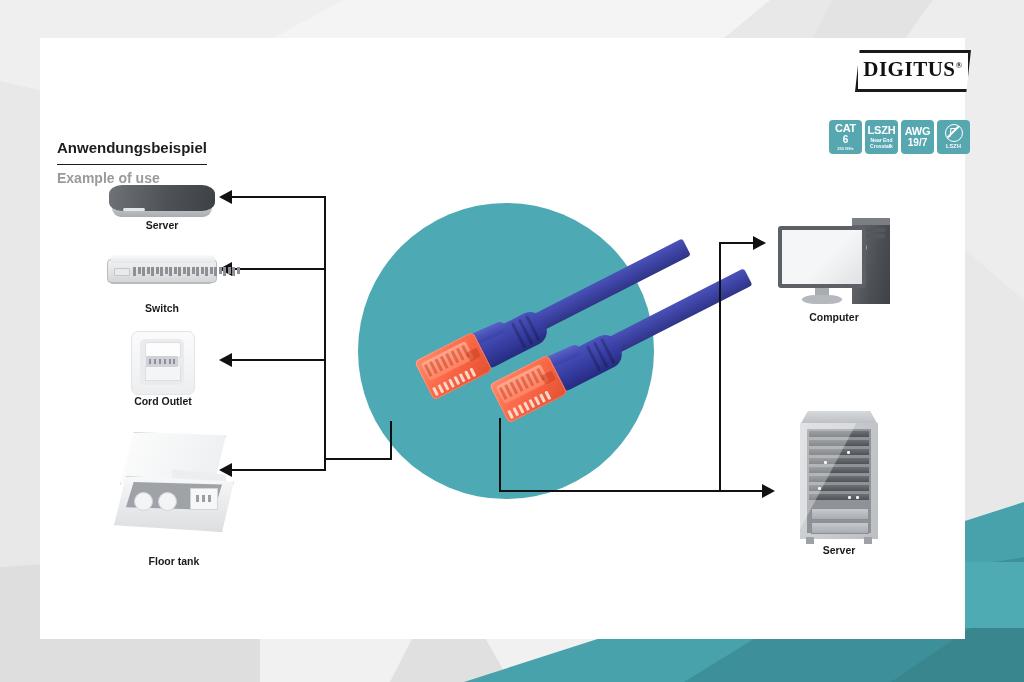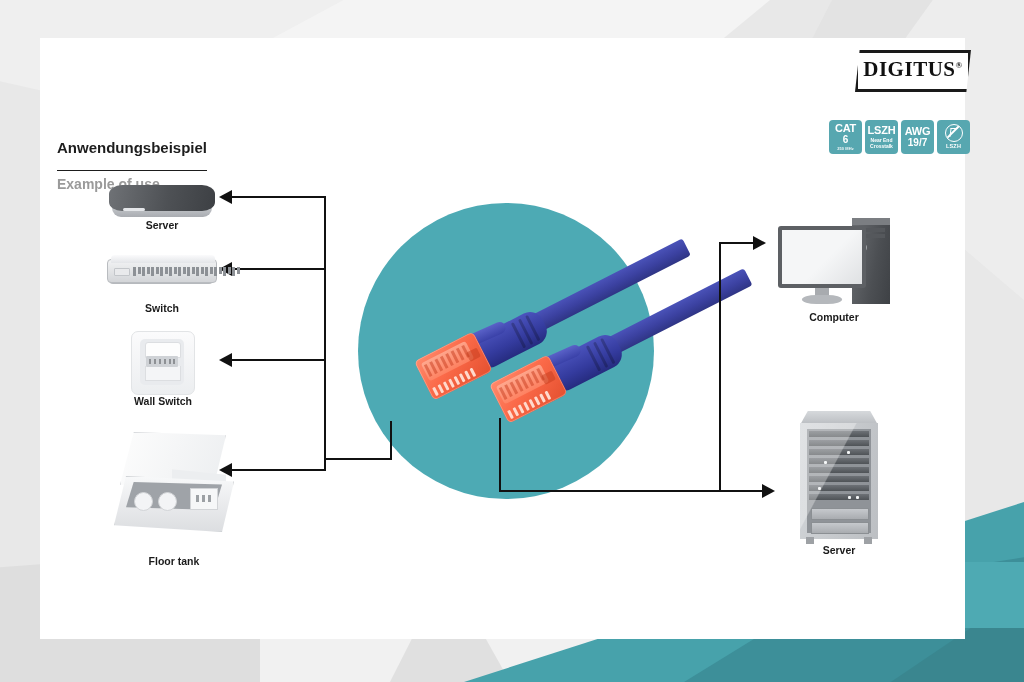--- a/index.html
+++ b/index.html
@@ -55,21 +55,21 @@
   .hdr{position:absolute;left:54px;top:92px;width:896px;}
   .hdr-line{display:flex;align-items:baseline;gap:0;}
   .sku{color:#3ea3ad;font-weight:bold;font-size:17px;letter-spacing:.2px;}
   .sku-sep{color:#555;font-size:15px;margin-left:11px;}
   .sku-desc{color:#3a3a3a;font-size:15px;margin-left:6px;}
   .hdr-rule{margin-top:6px;border-bottom:1px solid #b9b9b9;width:896px;}
 
   
   .sect{position:absolute;left:57px;top:139px;}
   .sect-de{font-size:15px;font-weight:bold;color:#1d1d1d;
-    border-bottom:1.5px solid #1d1d1d;display:inline-block;padding-bottom:14px;}
+    border-bottom:1.5px solid #1d1d1d;display:inline-block;padding-bottom:8px;}
   .sect-en{font-size:14px;font-weight:bold;color:#9a9a9a;margin-top:5px;}
 
   
   .badges{position:absolute;left:829px;top:120px;display:flex;gap:3px;}
   .badge{width:33px;height:34px;border-radius:4px;background:#57a7b0;
     color:#fff;display:flex;flex-direction:column;align-items:center;
     justify-content:center;line-height:1;text-align:center;overflow:hidden;}
   .b-t1{font-size:11px;font-weight:bold;letter-spacing:-.2px;}
   .b-t2{font-size:10px;font-weight:bold;margin-top:1px;}
   .b-sub{font-size:4px;font-weight:bold;margin-top:2px;opacity:.92;letter-spacing:.1px;}
@@ -400,21 +400,21 @@
     <div class="wo-low"></div>
     <div class="wo-jack">
       <i style="left:3px"></i>
         <i style="left:8px"></i>
         <i style="left:13px"></i>
       <i style="left:18px"></i>
         <i style="left:23px"></i>
         <i style="left:27px"></i>
     </div>
   </div>
-  <div class="dev-label" style="left:113px;top:395px;width:100px;">Wall Switch</div>
+  <div class="dev-label" style="left:113px;top:395px;width:100px;">Cord Outlet</div>
 
   <div class="dev" style="left:114px;top:432px;width:120px;height:102px;">
     <div class="ft-lid"></div>
     <div class="ft-back"></div>
     <div class="ft-box"></div>
     <div class="ft-in"></div>
     <div class="ft-sock" style="left:20px"></div>
     <div class="ft-sock" style="left:44px"></div>
     <div class="ft-mod">
       <i style="left:5px"></i>

